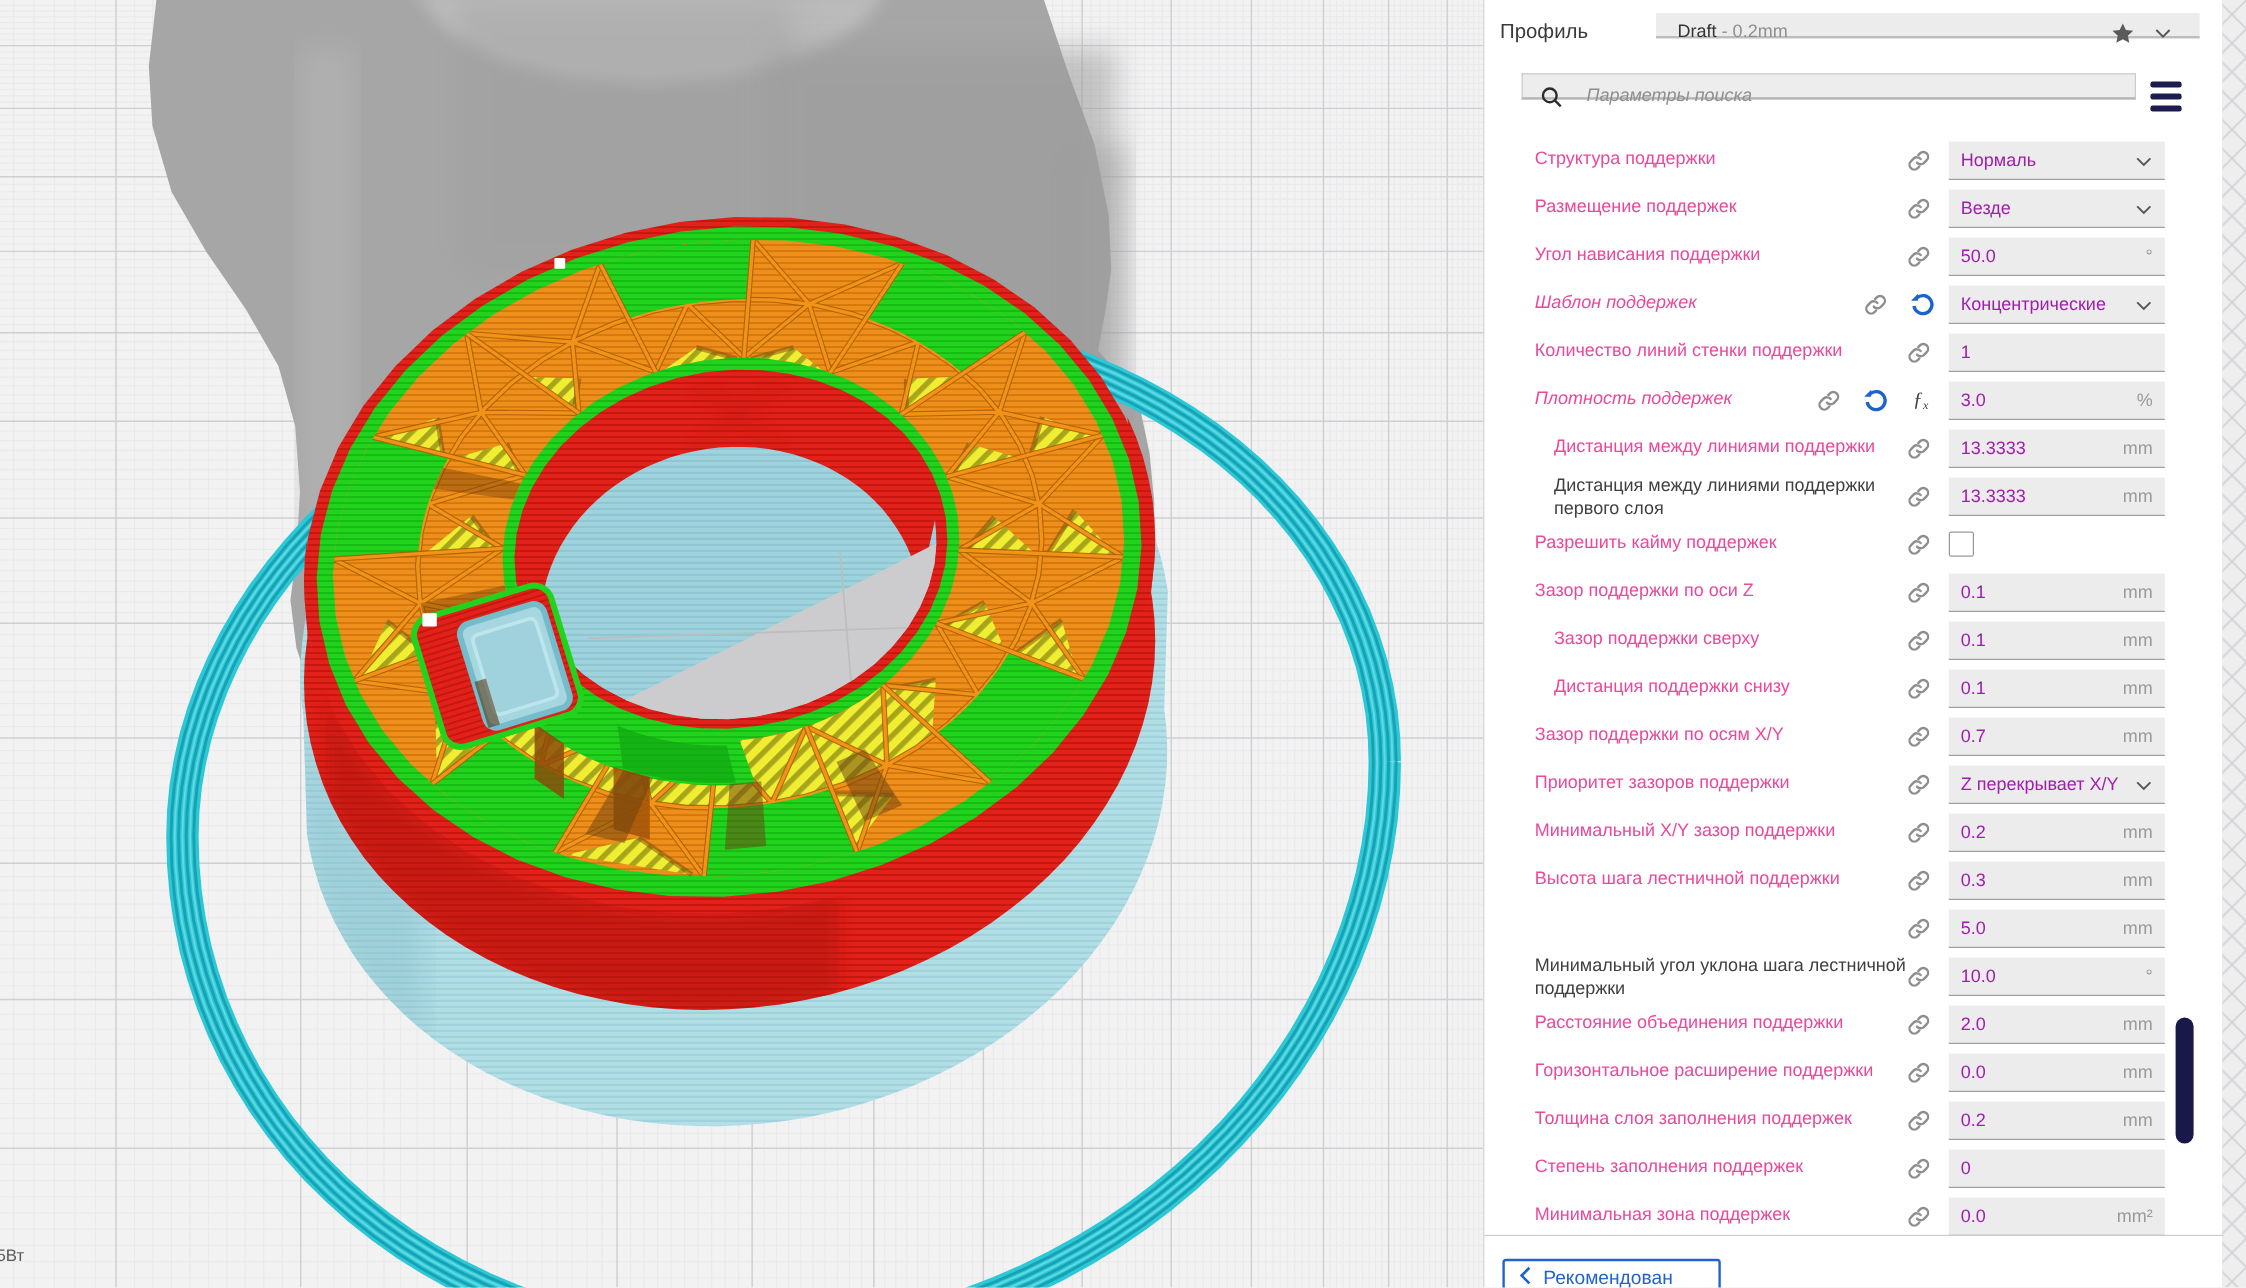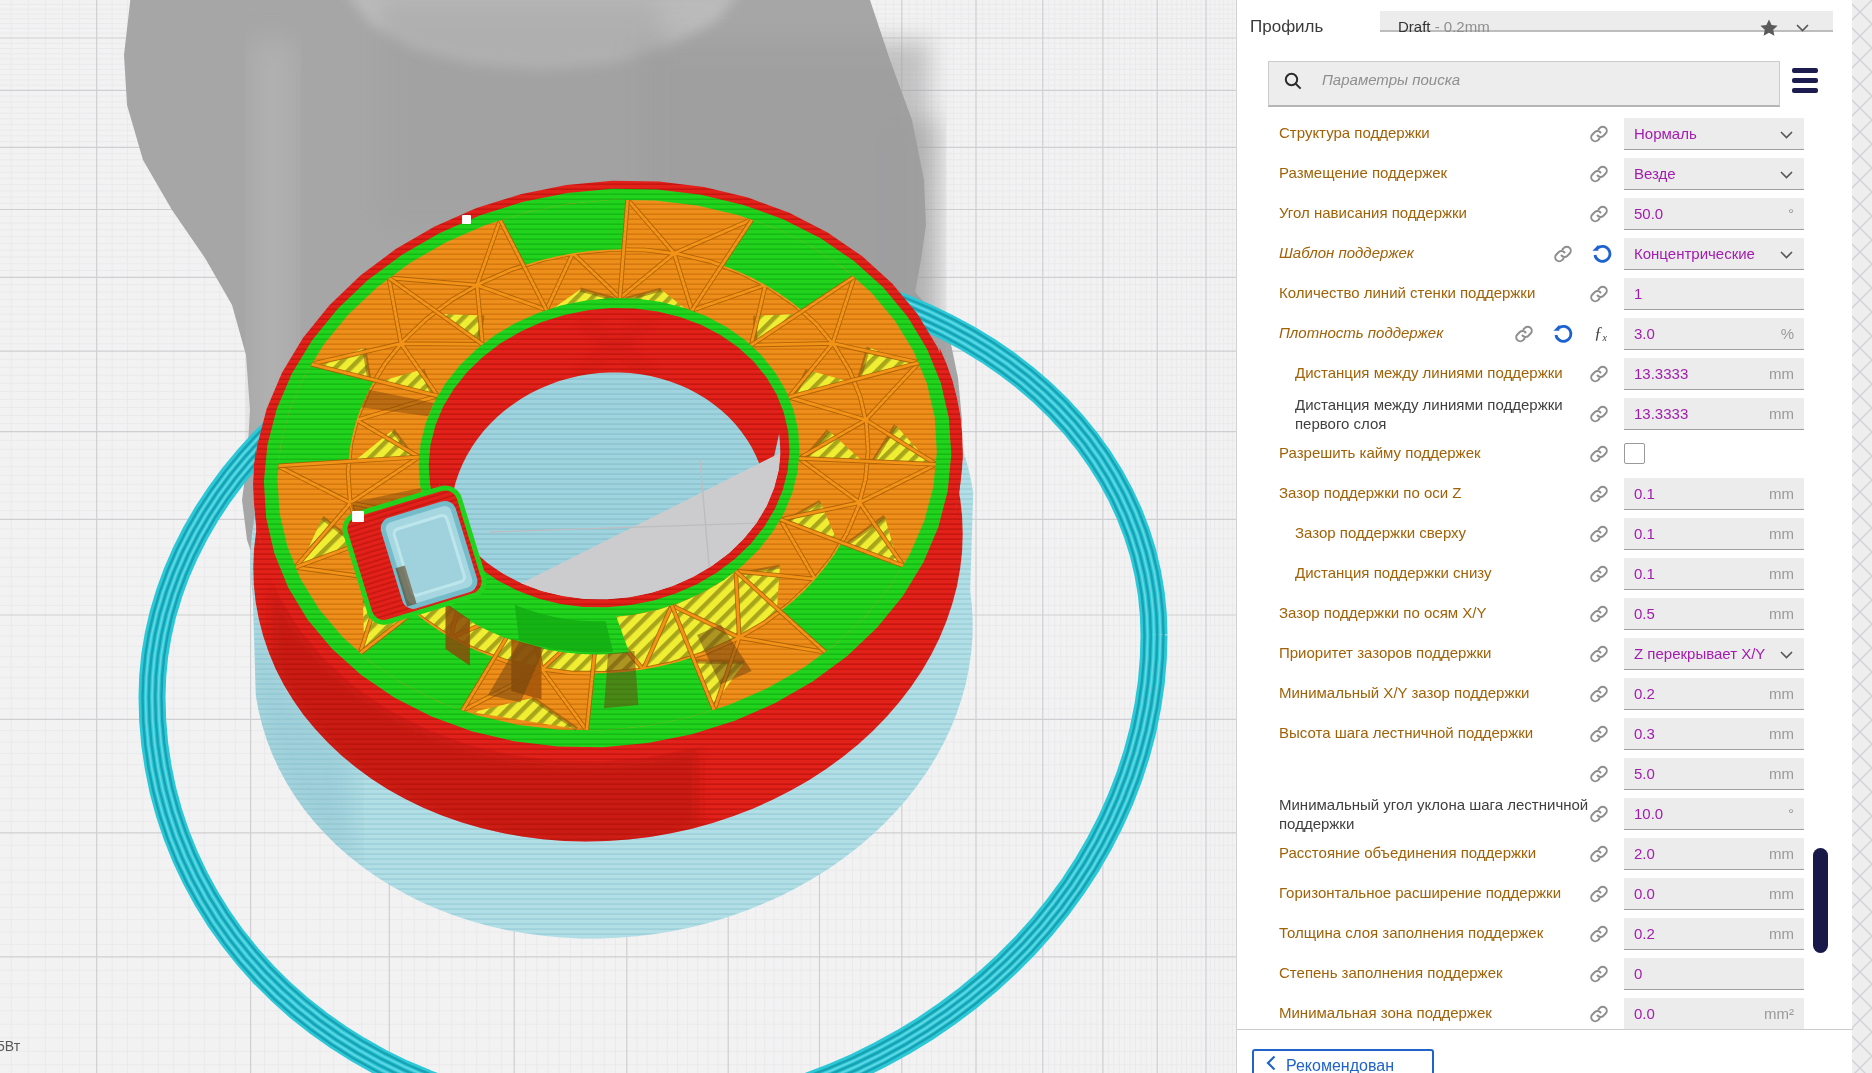--- a/index.html
+++ b/index.html
@@ -1,25 +1,25 @@
 <!DOCTYPE html>
 <html><head><meta charset="utf-8"><style>
 * { margin:0; padding:0; box-sizing:border-box; }
 html,body { width:1872px; height:1073px; overflow:hidden; background:#f2f2f3;
   font-family:"Liberation Sans", sans-serif; }
 #stage { position:relative; width:1872px; height:1073px; }
 #panel { position:absolute; left:1236px; top:0; width:616px; height:1073px;
   background:#fff; border-left:1px solid #d2d2d4; font-size:15px; }
 #profbox { position:absolute; left:143px; top:11px; width:453px; height:21px;
   background:#ececec; border-bottom:2px solid #bdbdbd; padding:7px 0 0 18px; font-size:15px; }
-#searchbox { position:absolute; left:31px; top:61px; width:512px; height:46px;
+#searchbox { position:absolute; left:31px; top:61px; width:512px; height:22px;
   background:#ededed; border:1px solid #cbcbcb; border-bottom:2px solid #b5b5b5; }
 #searchph { position:absolute; left:53px; top:9px; font-style:italic; color:#8f8f8f; font-size:15px; }
 .hb { height:5px; background:#1c1c4f; border-radius:2px; }
-.lbl { position:absolute; color:#a16207; white-space:nowrap; font-size:15px; }
+.lbl { position:absolute; color:#ec4899; white-space:nowrap; font-size:15px; }
 .lbl2 { position:absolute; color:#3f3f3f; width:310px; font-size:15px; line-height:19px; }
 .it { font-style:italic; }
 .ic { position:absolute; }
 .fld { position:absolute; width:180px; height:32px; background:#ececec;
   border-bottom:1px solid #9e9e9e; padding:7px 0 0 10px; }
 .val { color:#a21caf; font-size:15px; }
 .unit { position:absolute; right:10px; top:7px; color:#9a9a9a; font-size:15px; }
 .chk { position:absolute; width:21px; height:21px; background:#fff;
   border:1px solid #999; border-radius:2px; }
 #recbtn { position:absolute; left:15px; top:1049px; width:182px; height:36px;
@@ -279,21 +279,21 @@
         </g>
       </svg>
 <div class="fld" style="left:387px;top:558px"><span class="val">0.1</span><span class="unit">mm</span></div>
 <div class="lbl" style="left:42px;top:604px">Зазор поддержки по осям X/Y</div>
 <svg class="ic" style="left:352px;top:604px" width="20" height="20" viewBox="0 0 24 24">
         <g fill="none" stroke="#8e8e8e" stroke-width="2.4" stroke-linecap="round">
           <path d="M10.2 13.8a4.8 4.8 0 0 0 6.8.5l2.9-2.9a4.8 4.8 0 0 0-6.8-6.8l-1.6 1.7"></path>
           <path d="M13.8 10.2a4.8 4.8 0 0 0-6.8-.5l-2.9 2.9a4.8 4.8 0 0 0 6.8 6.8l1.6-1.7"></path>
         </g>
       </svg>
-<div class="fld" style="left:387px;top:598px"><span class="val">0.5</span><span class="unit">mm</span></div>
+<div class="fld" style="left:387px;top:598px"><span class="val">0.7</span><span class="unit">mm</span></div>
 <div class="lbl" style="left:42px;top:644px">Приоритет зазоров поддержки</div>
 <svg class="ic" style="left:352px;top:644px" width="20" height="20" viewBox="0 0 24 24">
         <g fill="none" stroke="#8e8e8e" stroke-width="2.4" stroke-linecap="round">
           <path d="M10.2 13.8a4.8 4.8 0 0 0 6.8.5l2.9-2.9a4.8 4.8 0 0 0-6.8-6.8l-1.6 1.7"></path>
           <path d="M13.8 10.2a4.8 4.8 0 0 0-6.8-.5l-2.9 2.9a4.8 4.8 0 0 0 6.8 6.8l1.6-1.7"></path>
         </g>
       </svg>
 <div class="fld" style="left:387px;top:638px"><span class="val">Z перекрывает X/Y</span><svg class="ic" style="left:156px;top:13px" width="13" height="8" viewBox="0 0 13 8">
           <path d="M1 1 L6.5 6.5 L12 1" fill="none" stroke="#555" stroke-width="1.6"></path>
         </svg></div>

